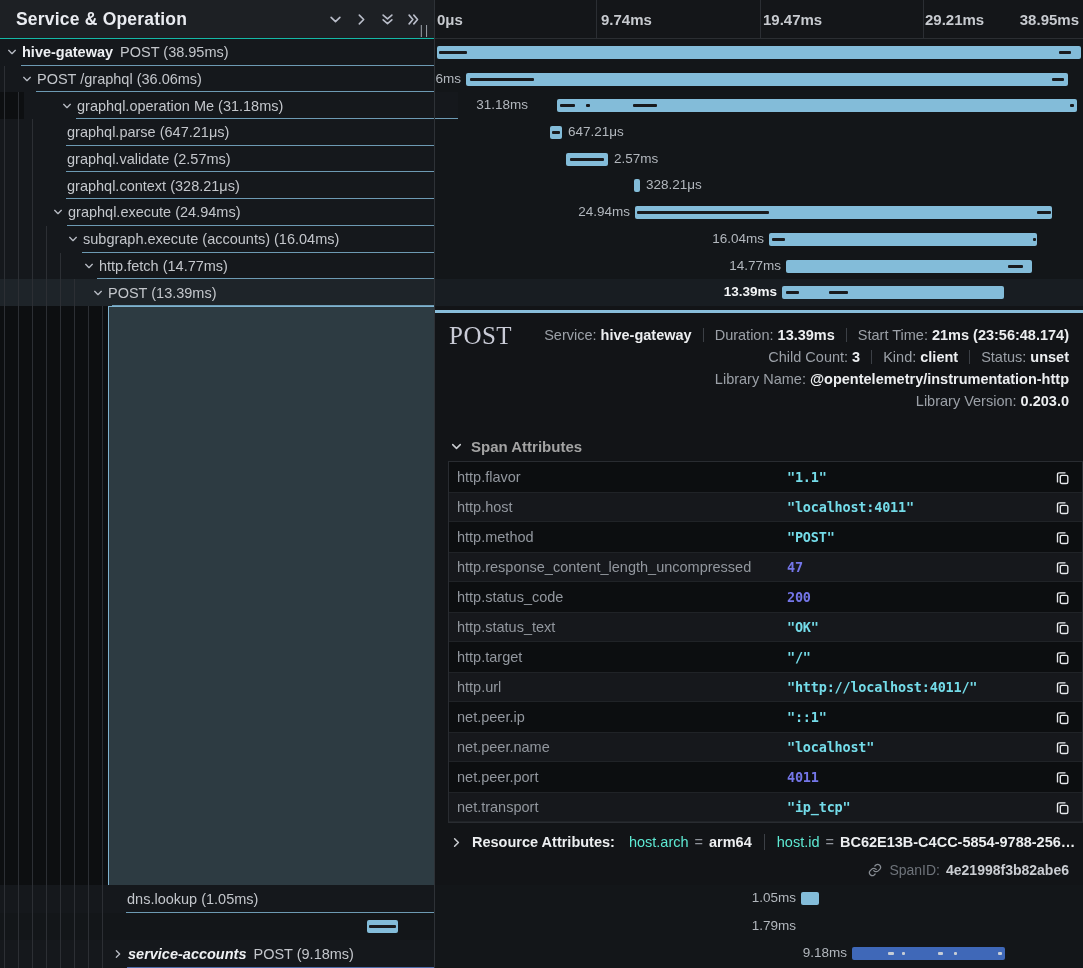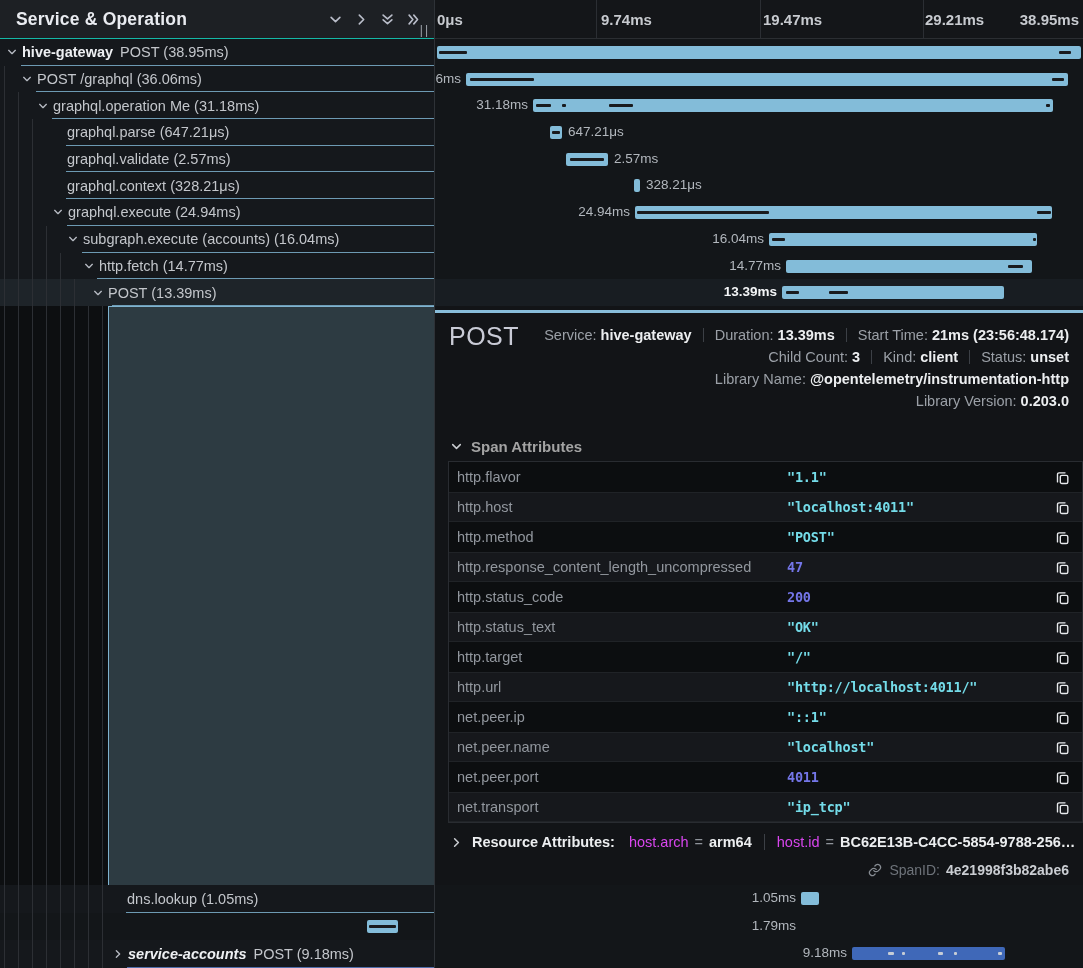--- a/index.html
+++ b/index.html
@@ -49,21 +49,21 @@
   
   #splitter { position:absolute; left:434px; top:0; width:1px; height:968px; background:#2e3237; z-index:7; cursor:col-resize; }
 
   
   #detail-left { position:absolute; left:108px; top:306px; width:326px; height:579px; background:#2d3b42;
     border-left:1px solid #7fb3d0; border-top:1px solid #7fb3d0; z-index:4; }
 
   
   #detail { position:absolute; left:434px; top:306px; width:649px; height:579px; background:#121417; z-index:4; }
   #detail .accent { margin-top:4px; border-top:3px solid #88bdda; }
-  #detail-title { position:absolute; left:15px; top:16px; font-size:25px; font-weight:500; color:#c9cbd6; letter-spacing:.5px; }
+  #detail-title { position:absolute; left:15px; top:16px; font-size:25px; font-weight:500; color:#c9cbd6; letter-spacing:.5px;font-family:Liberation Serif, serif; }
   #overview { position:absolute; right:14px; top:18px; text-align:right; font-size:14.5px; }
   .ovline { height:22px; line-height:22px; white-space:nowrap; }
   .ovlabel { color:#9ba0a7; }
   .ovvalue { color:#eceef0; font-weight:700; }
   .ovdiv { display:inline-block; width:1px; height:14px; background:#3c4046; margin:0 11px; vertical-align:-2px; }
 
   #attr-header { position:absolute; left:16px; top:132px; display:flex; align-items:center; gap:8px; cursor:pointer; }
   #attr-header svg { stroke:#c9ccd1; }
   #attr-header .t { font-size:15px; font-weight:700; color:#a3a3a3; }
 
@@ -74,21 +74,21 @@
   .akey { width:330px; font-size:14.5px; color:#92979e; flex:0 0 auto; }
   .aval { flex:1; font-family:"DejaVu Sans Mono",monospace; font-size:13.5px; font-weight:700; letter-spacing:-.2px; }
   .aval.string { color:#74dce9; }
   .aval.number { color:#7476e8; }
   .acopy { width:20px; display:flex; justify-content:flex-end; cursor:pointer; }
   .acopy svg { stroke:#e8eaed; }
 
   #resource-line { position:absolute; left:16px; top:528px; display:flex; align-items:center; font-size:14.5px; white-space:nowrap; }
   #resource-line svg { stroke:#c9ccd1; margin-right:9px; }
   #resource-line .t { font-weight:700; color:#eceef0; margin-right:14px; cursor:pointer; }
-  .reskey { color:#d946ef; }
+  .reskey { color:#5eead4; }
   .reseq { color:#8f949b; margin:0 6px; }
   .resval { color:#eceef0; font-weight:700; }
   .resdiv { display:inline-block; width:1px; height:16px; background:#3c4046; margin:0 12px; }
 
   #spanid-line { position:absolute; right:14px; top:556px; display:flex; align-items:center; font-size:14px; }
   #spanid-line svg { stroke:#878c93; margin-right:7px; }
   #spanid-line .l { color:#6e737a; margin-right:6px; }
   #spanid-line .v { color:#cbced3; font-weight:700; }
 </style>
 </head>
@@ -178,21 +178,21 @@
         </div>
         <div class="wrow">
           <div class="bar" style="left: 32px; width: 602px; background: rgb(131, 188, 217);">
             <div class="bartick" style="left: 4px; width: 64px; background: rgb(25, 27, 30);"></div>
             <div class="bartick" style="left: 586px; width: 12px; background: rgb(25, 27, 30);"></div>
           </div>
           <span class="wlabel" style="right: 622px;">36.06ms</span>
         </div>
       </div>
       <div class="row">
-        <div class="trow" style="padding-left: 37px;">
+        <div class="trow" style="padding-left: 37px; margin-left: 24px;">
           <span class="tchev">
             <svg width="10" height="10" viewBox="0 0 24 24" fill="none" stroke-width="3.2" stroke-linecap="round" stroke-linejoin="round" style="display:block">
               <polyline points="4 8 12 16 20 8"></polyline>
             </svg>
           </span>
           <span>graphql.operation Me (31.18ms)</span>
           <div class="rb" style="left: 52px;"></div>
         </div>
         <div class="wrow">
           <div class="bar" style="left: 99px; width: 520px; background: rgb(131, 188, 217);">

